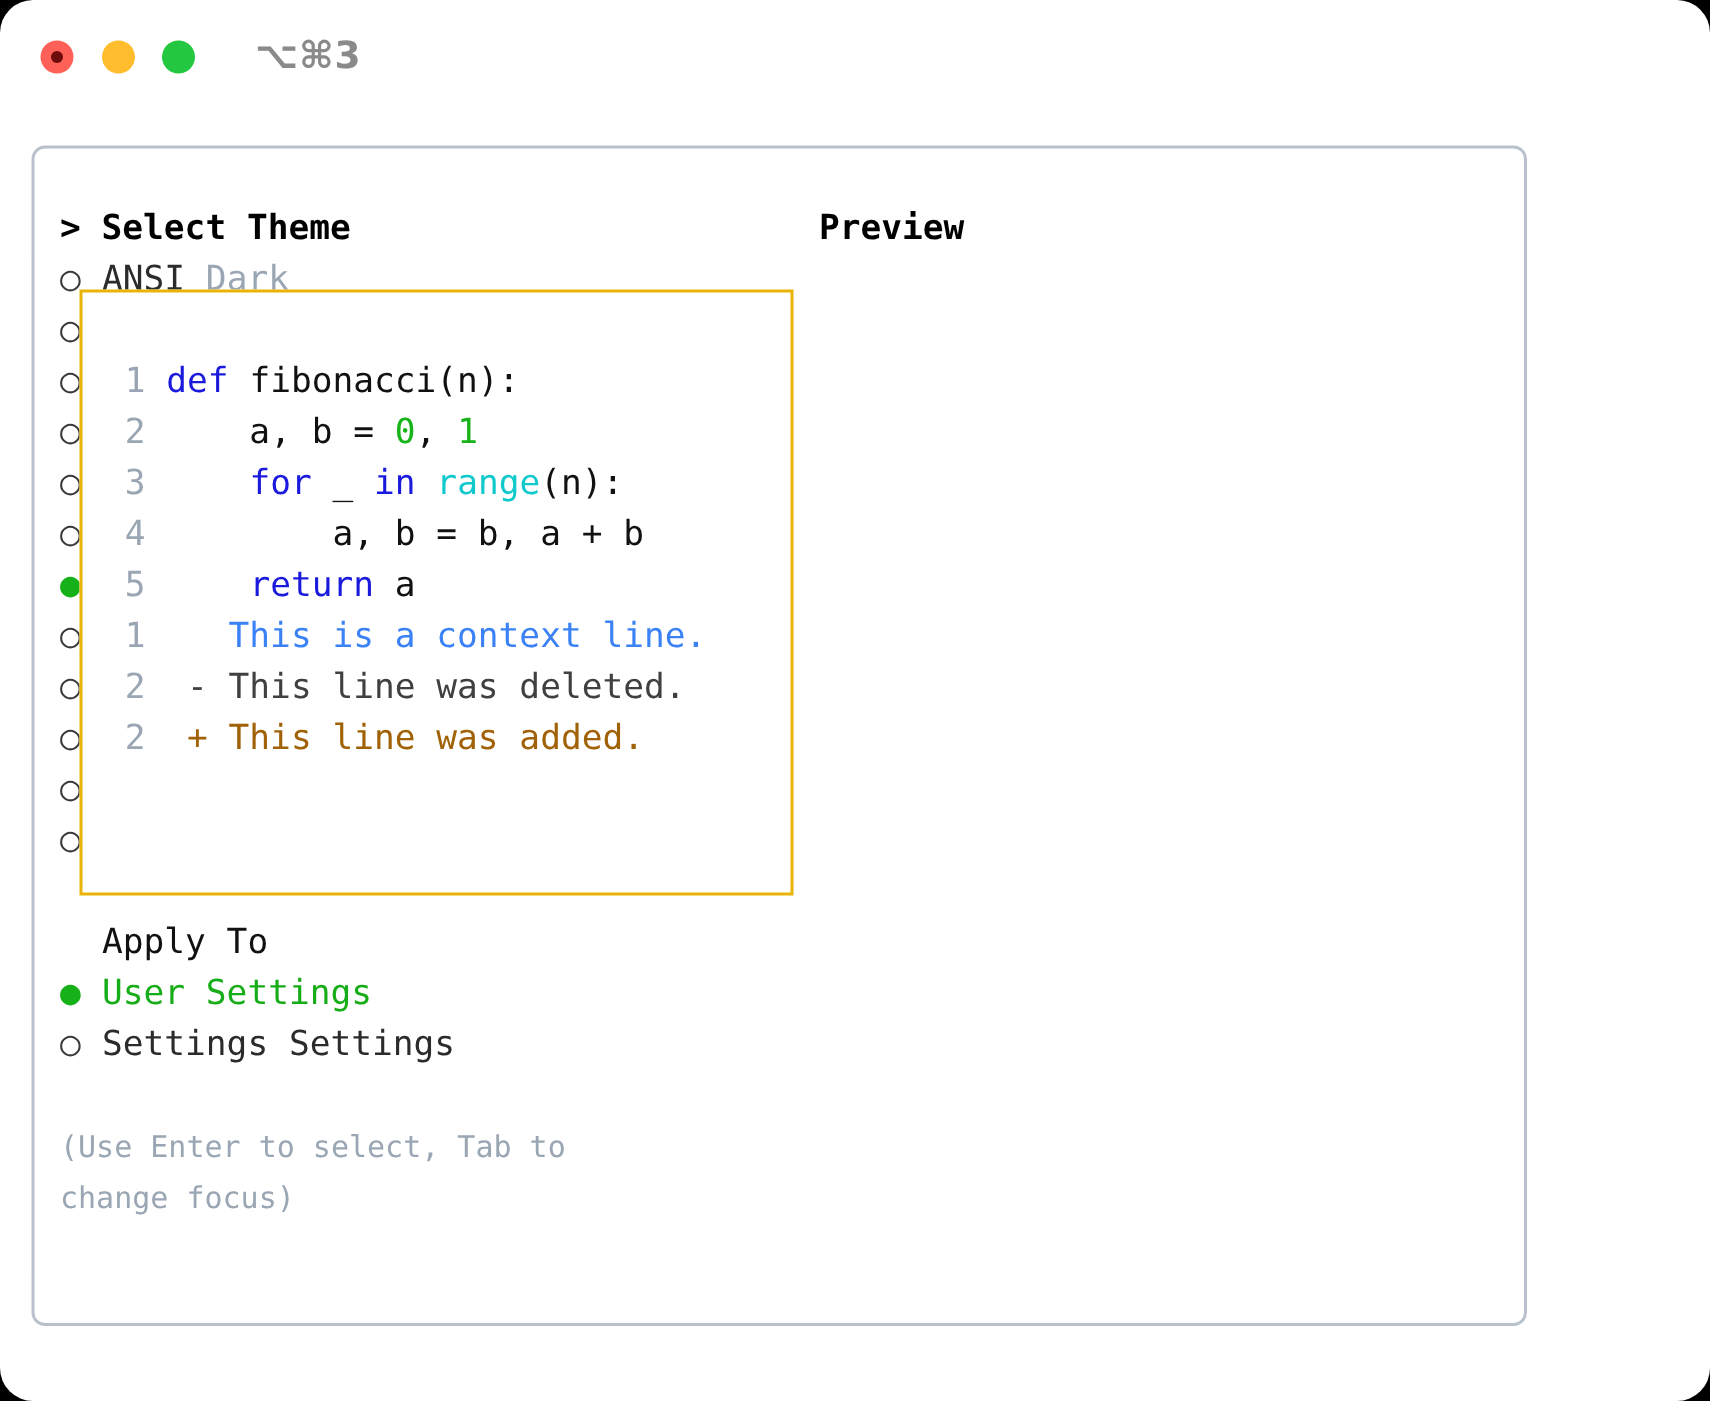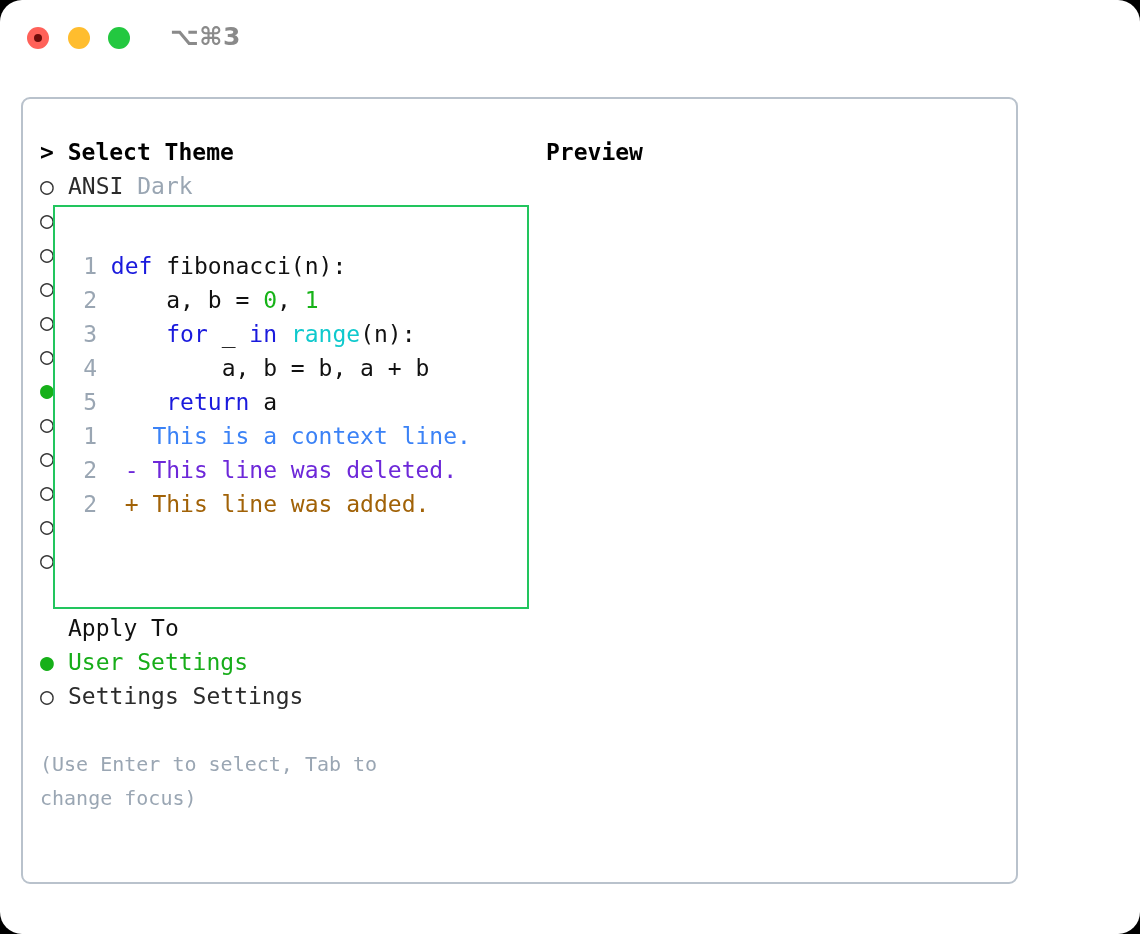--- a/index.html
+++ b/index.html
@@ -126,24 +126,24 @@
     font-size: 23px;
     line-height: 34px;
     font-weight: bold;
     color: #000000;
     white-space: pre;
     margin-left: 44px;
   }
   #preview-box {
     position: absolute;
     left: 30px;
-    top: 106px;
+    top: 94px;
     width: 472px;
     height: 400px;
-    border: 2px solid #22c55e;
+    border: 2px solid #eab308;
     background: #ffffff;
   }
   #code-area {
     position: absolute;
     left: 16px;
     top: 42px;
     font-size: 23px;
     line-height: 34px;
     white-space: pre;
   }
@@ -161,21 +161,21 @@
 
   #diff-area {
     position: absolute;
     left: 16px;
     top: 212px;
     font-size: 23px;
     line-height: 34px;
     white-space: pre;
   }
   .diff-context { color: #3b82f6; }
-  .diff-del     { color: #6d28d9; }
+  .diff-del     { color: #404040; }
   .diff-add     { color: #a16207; }
 </style>
 </head>
 <body>
 
 <div id="app-window">
 
   <div id="title-bar">
     <div id="tl-close" class="traffic-light"></div>
     <div id="tl-close-dot"></div>

